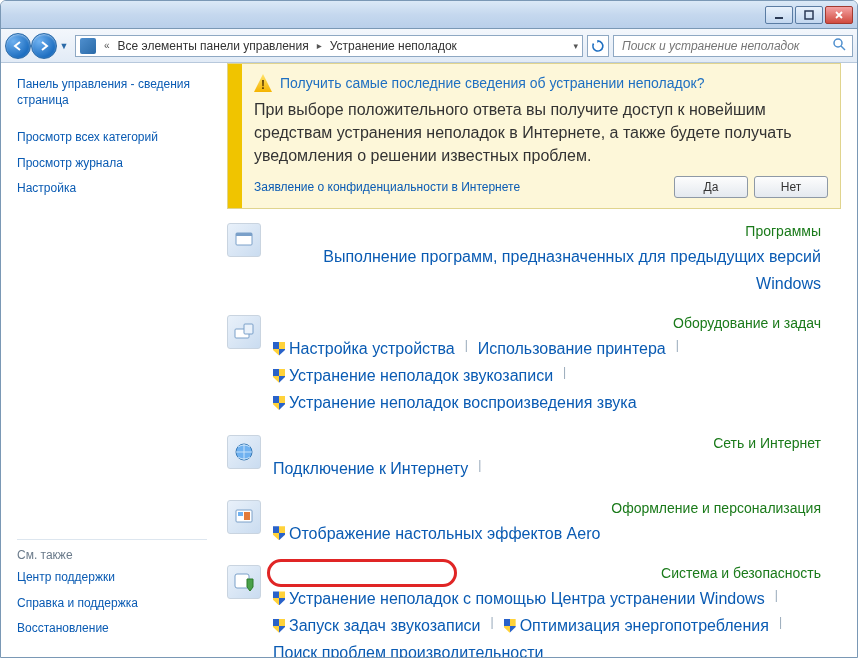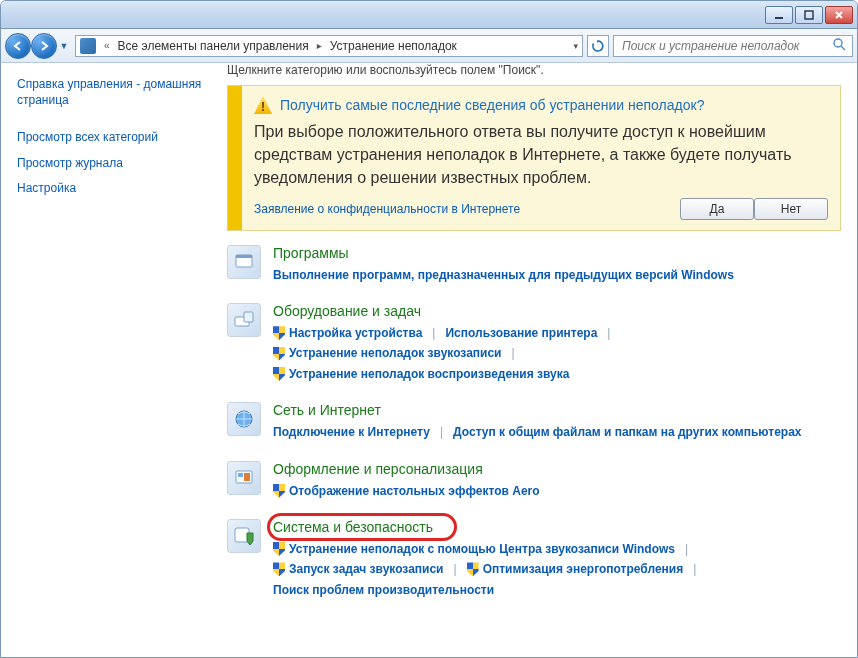--- a/index.html
+++ b/index.html
@@ -148,46 +148,46 @@
     width: 18px; height:18px;
     background: linear-gradient(to bottom,#ffe36a,#f5b400);
     clip-path: polygon(50% 0, 100% 100%, 0 100%);
     display:flex;align-items:flex-end;justify-content:center;
     font-weight:bold; color:#5a3a00; font-size:12px; line-height:1;
     padding-bottom:1px;
   }
   .infobar-text { color:#333; font-size:16px; line-height:1.45; margin-bottom:8px; }
   .infobar-foot { display:flex; align-items:center; }
   .privacy-link { color:#0a5bb3; cursor:pointer; }
-  .yn-buttons { margin-left:auto; display:flex; gap:0; }
+  .yn-buttons { margin-left:auto; display:flex; gap:6px; }
   .yn-btn {
     min-width: 74px; height:22px; border:1px solid #8e99a6; border-radius:3px;
     background: linear-gradient(to bottom,#fdfdfd,#e4e9ef);
     font-size:12px; color:#333;
     display:flex;align-items:center;justify-content:center; padding:0 10px;
   }
 
   .categories { padding: 0 20px 0 0; }
   .cat {
     display:flex; gap:12px; margin-bottom:18px;
     align-items:flex-start;
   }
   .cat-icon {
     width: 34px; height:34px; flex-shrink:0;
     border:1px solid #c9d4e0; border-radius:3px;
     background: linear-gradient(135deg,#e9f1fa,#cadcf0);
     display:flex;align-items:center;justify-content:center;
     color:#3a6aa0; font-size:18px;
   }
-  .cat-body { flex:1; }
+  .cat-body { flex:1;text-align:right; }
   .cat-title {
     color: #1a7a1a; font-size:14px; margin-bottom:4px; cursor:pointer;
   }
   .cat-sub {
-    color:#0a5bb3; font-size:12px; cursor:pointer;font-weight:bold;
+    color:#0a5bb3; font-size:16px; cursor:pointer;
   }
   .sublist { display:flex; flex-wrap:wrap; gap: 0 6px; line-height:1.7; }
   .subitem { display:inline-flex; align-items:center; gap:4px; }
   .sep { color:#9ab; margin: 0 4px; }
   .shield {
     width:12px; height:14px; display:inline-block;
     background:
       linear-gradient(to right, #2962c9 0 50%, #ffd23a 50% 100%) top/100% 50% no-repeat,
       linear-gradient(to right, #ffd23a 0 50%, #2962c9 50% 100%) bottom/100% 50% no-repeat;
     clip-path: polygon(0 0, 100% 0, 100% 60%, 50% 100%, 0 60%);
@@ -265,32 +265,37 @@
           <circle cx="5" cy="5" r="4" stroke="#4f8fce" stroke-width="1.5" fill="none"></circle>
           <line x1="8" y1="8" x2="12" y2="12" stroke="#4f8fce" stroke-width="1.5"></line>
         </svg>
     </span>
   </div>
 </div>
 
 <div class="content relbox">
 
   <div class="sidebar relbox">
-    <span class="side-link home">Справка управления - домашняя страница</span>
+    <span class="side-link home">Панель управления - сведения страница</span>
     <div style="height:12px"></div>
     <span class="side-link">Просмотр всех категорий</span>
     <span class="side-link">Просмотр журнала</span>
     <span class="side-link">Настройка</span>
 
+    <div class="side-bottom">
+      <div class="side-bottom-hdr">См. также</div>
+      <span class="side-link">Центр поддержки</span>
+      <span class="side-link">Справка и поддержка</span>
+      <span class="side-link">Восстановление</span>
+    </div>
   </div>
 
   <div class="main">
     <div class="main-inner">
 
-    <div class="top-hint">Щелкните категорию или воспользуйтесь полем "Поиск".</div>
 
     <div class="infobar">
       <div class="infobar-stripe"></div>
       <div class="infobar-body">
         <div class="infobar-head">
           <span class="warn-icon">!</span>
           <span>Получить самые последние сведения об устранении неполадок?</span>
         </div>
         <div class="infobar-text">При выборе положительного ответа вы получите доступ к новейшим средствам устранения неполадок в Интернете, а также будете получать уведомления о решении известных проблем.</div>
         <div class="infobar-foot">
@@ -361,23 +366,20 @@
                 <path d="M3 11 H19 M11 3 V19 M5 6 Q11 2 17 6 M5 16 Q11 20 17 16" stroke="#cfe6fb" stroke-width="0.9" fill="none"></path>
               </svg>
         </div>
         <div class="cat-body">
           <div class="cat-title">Сеть и Интернет</div>
           <div class="sublist">
             <span class="subitem">
                   <span class="cat-sub">Подключение к Интернету</span>
                 </span>
                 <span class="sep">|</span>
-            <span class="subitem">
-                  <span class="cat-sub">Доступ к общим файлам и папкам на других компьютерах</span>
-                </span>
           </div>
         </div>
       </div>
 
       <div class="cat">
         <div class="cat-icon">
           <svg width="22" height="22">
                 <rect x="3" y="4" width="16" height="12" rx="1" fill="#fff" stroke="#7aa0c9"></rect>
                 <rect x="5" y="6" width="5" height="4" fill="#6fb1f0"></rect>
                 <rect x="11" y="6" width="6" height="8" fill="#e27a3a"></rect>
@@ -399,21 +401,21 @@
           <svg width="22" height="22">
                 <rect x="2" y="3" width="14" height="14" rx="2" fill="#fff" stroke="#7aa0c9"></rect>
                 <path d="M14 8 L20 8 L20 16 L17 20 L14 16 Z" fill="#4aa14a" stroke="#2a7a2a"></path>
               </svg>
         </div>
         <div class="cat-body">
           <div class="cat-title">Система и безопасность</div>
           <div class="sublist">
             <span class="subitem">
                   <span class="shield"></span>
-                  <span class="cat-sub">Устранение неполадок с помощью Центра звукозаписи Windows</span>
+                  <span class="cat-sub">Устранение неполадок с помощью Центра устранении Windows</span>
                 </span>
                 <span class="sep">|</span>
             <span class="subitem">
                   <span class="shield"></span>
                   <span class="cat-sub">Запуск задач звукозаписи</span>
                 </span>
                 <span class="sep">|</span>
             <span class="subitem">
                   <span class="shield"></span>
                   <span class="cat-sub">Оптимизация энергопотребления</span>

